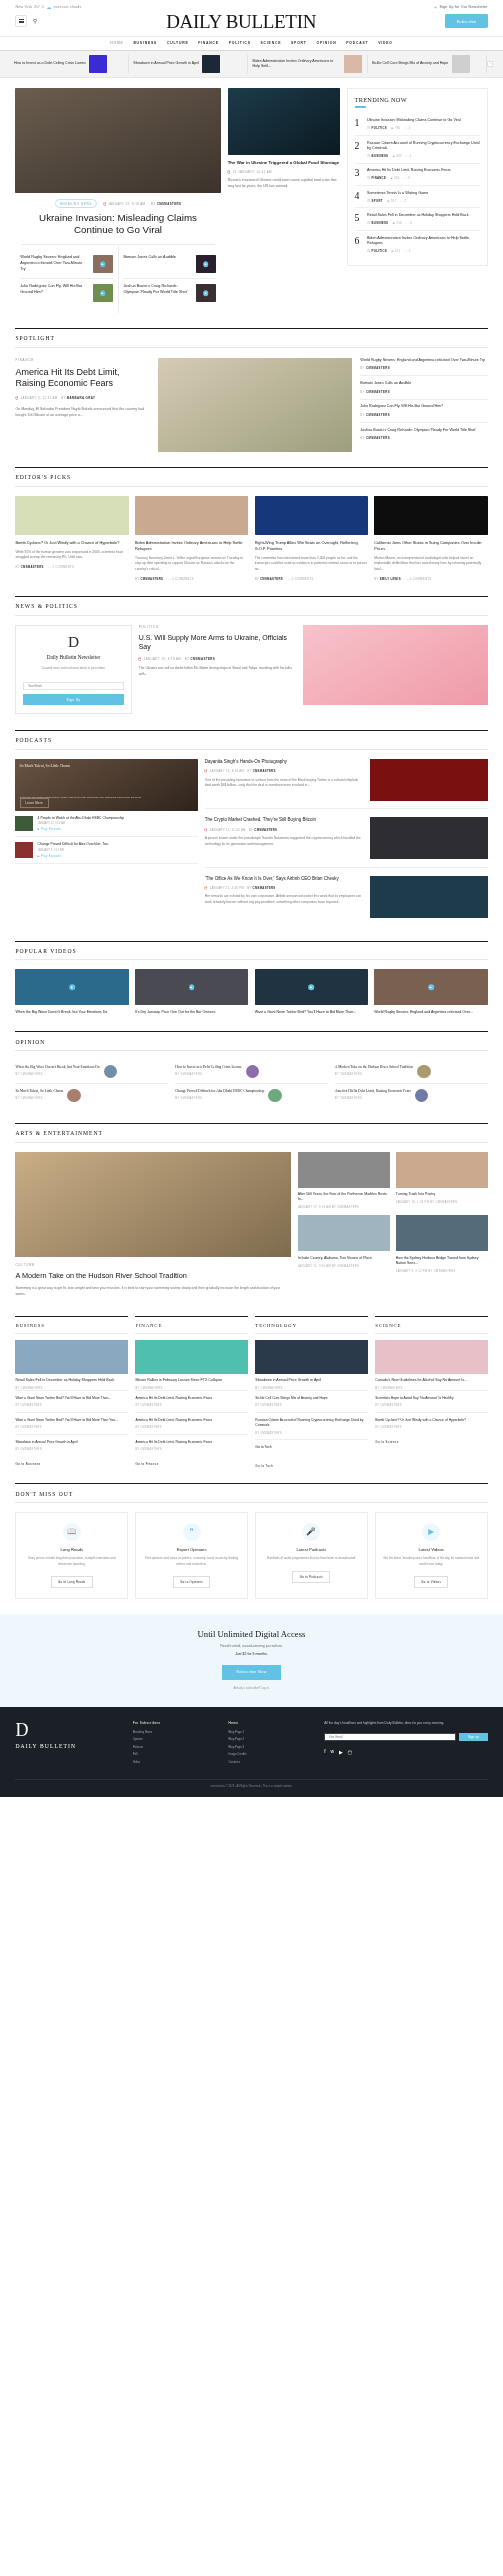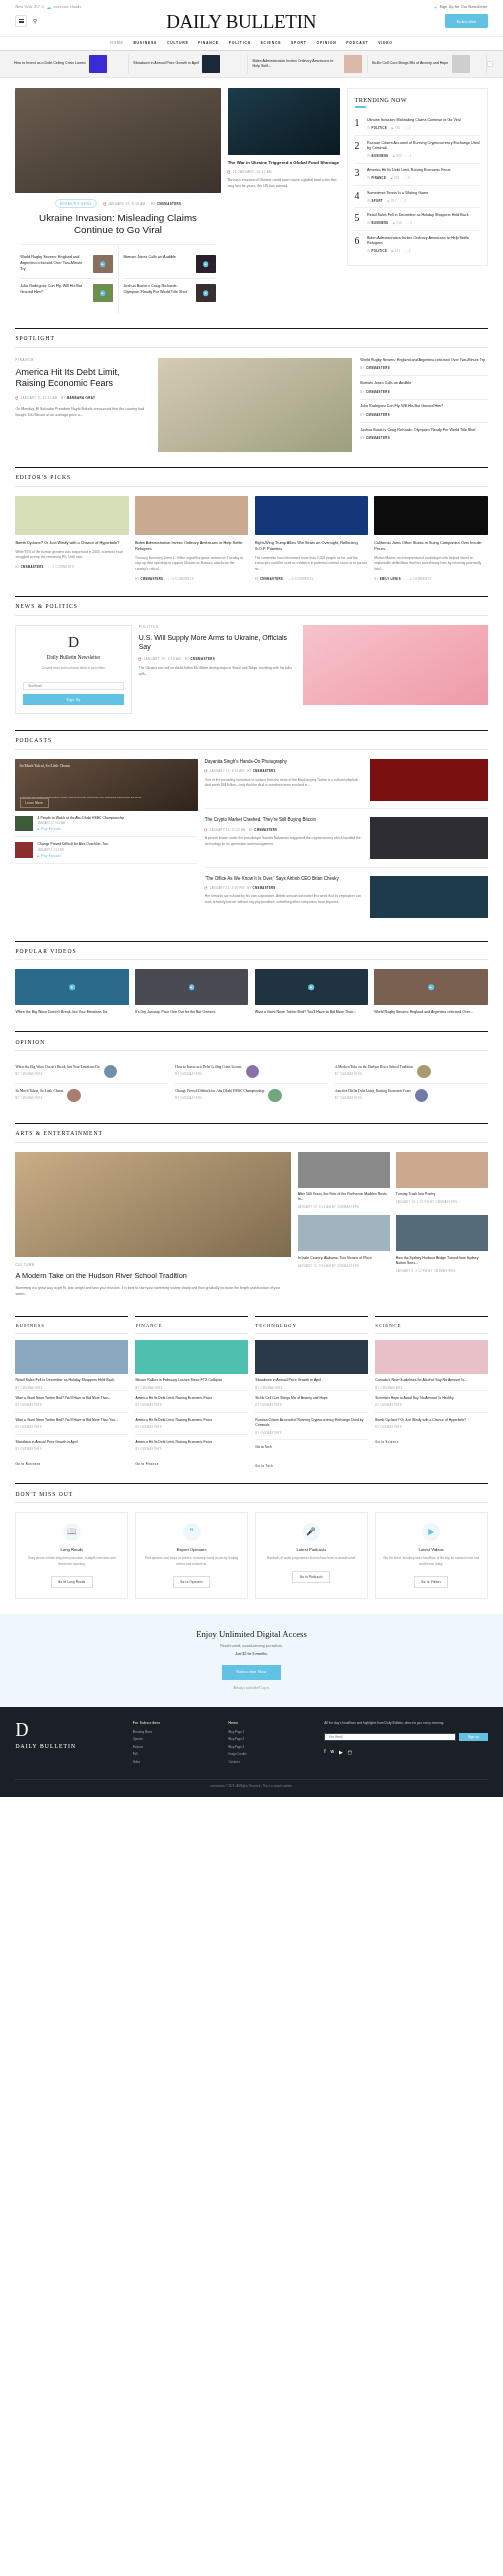--- a/index.html
+++ b/index.html
@@ -828,21 +828,21 @@
     <h4>Latest Videos</h4>
     <p>Get the latest, breaking news headlines of the day for national news and world news today.</p>
     <span class="dm-btn">Go to Videos</span>
   </div>
       </div>
   </div>
 
 </div>
 
 <section class="cta">
-  <h2 class="serif">Enjoy Unlimited Digital Access</h2>
+  <h2 class="serif">Until Unlimited Digital Access</h2>
   <p>Read trusted, award-winning journalism.</p>
   <div class="price">Just $2 for 6 months.</div>
   <button class="cta-btn">Subscribe Now</button>
   <div class="cta-note">Already a subscriber? Log in.</div>
 </section>
 
 <footer>
   <div class="fcols">
     <div class="fbrand">
       <div class="mark serif">D</div>

